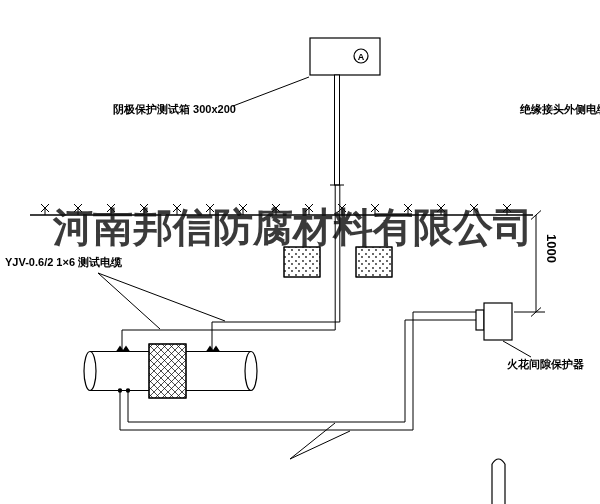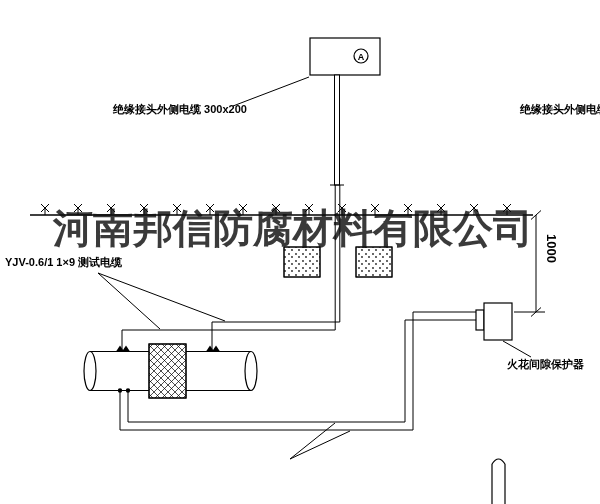--- a/index.html
+++ b/index.html
@@ -17,21 +17,21 @@
     font-size:11px;
     font-weight:bold;
     color:#000;
     white-space:nowrap;
     line-height:1.1;
   }
   .watermark {
     position:absolute;
     left:0; top:208px; width:586px;
     text-align:center;
-    font-family:Liberation Sans, sans-serif;
+    font-family:Liberation Serif, serif;
     font-weight:bold;
     font-size:40px;
     line-height:1.0;
     letter-spacing:0px;
     color:rgba(15,15,15,0.82);
     pointer-events:none;
   }
 </style>
 </head>
 <body>
@@ -141,23 +141,23 @@
     </g>
     <text x="547" y="234" font-size="13" font-weight="bold" fill="#000" transform="rotate(90 547 234)">1000</text>
 
     <g stroke="#000" fill="none" stroke-width="1.2">
       <line x1="492" y1="464" x2="492" y2="504"></line>
       <line x1="505" y1="464" x2="505" y2="504"></line>
       <path d="M492,464 Q498.5,454 505,464"></path>
     </g>
   </svg>
 
-  <div class="label" style="left:113px; top:103px;">绝缘接头外侧电缆 300x200</div>
+  <div class="label" style="left:113px; top:103px;">阴极保护测试箱 300x200</div>
 
   <div class="label" style="left:520px; top:103px;">绝缘接头外侧电缆</div>
 
-  <div class="label" style="left:5px; top:256px;">YJV-0.6/1 1×9  测试电缆</div>
+  <div class="label" style="left:5px; top:256px;">YJV-0.6/2 1×6  测试电缆</div>
 
   <div class="label" style="left:499px; top:358px;margin-left:8px;">火花间隙保护器</div>
 
 
   <div class="watermark">河南邦信防腐材料有限公司</div>
 </div>
 
 </body></html>

